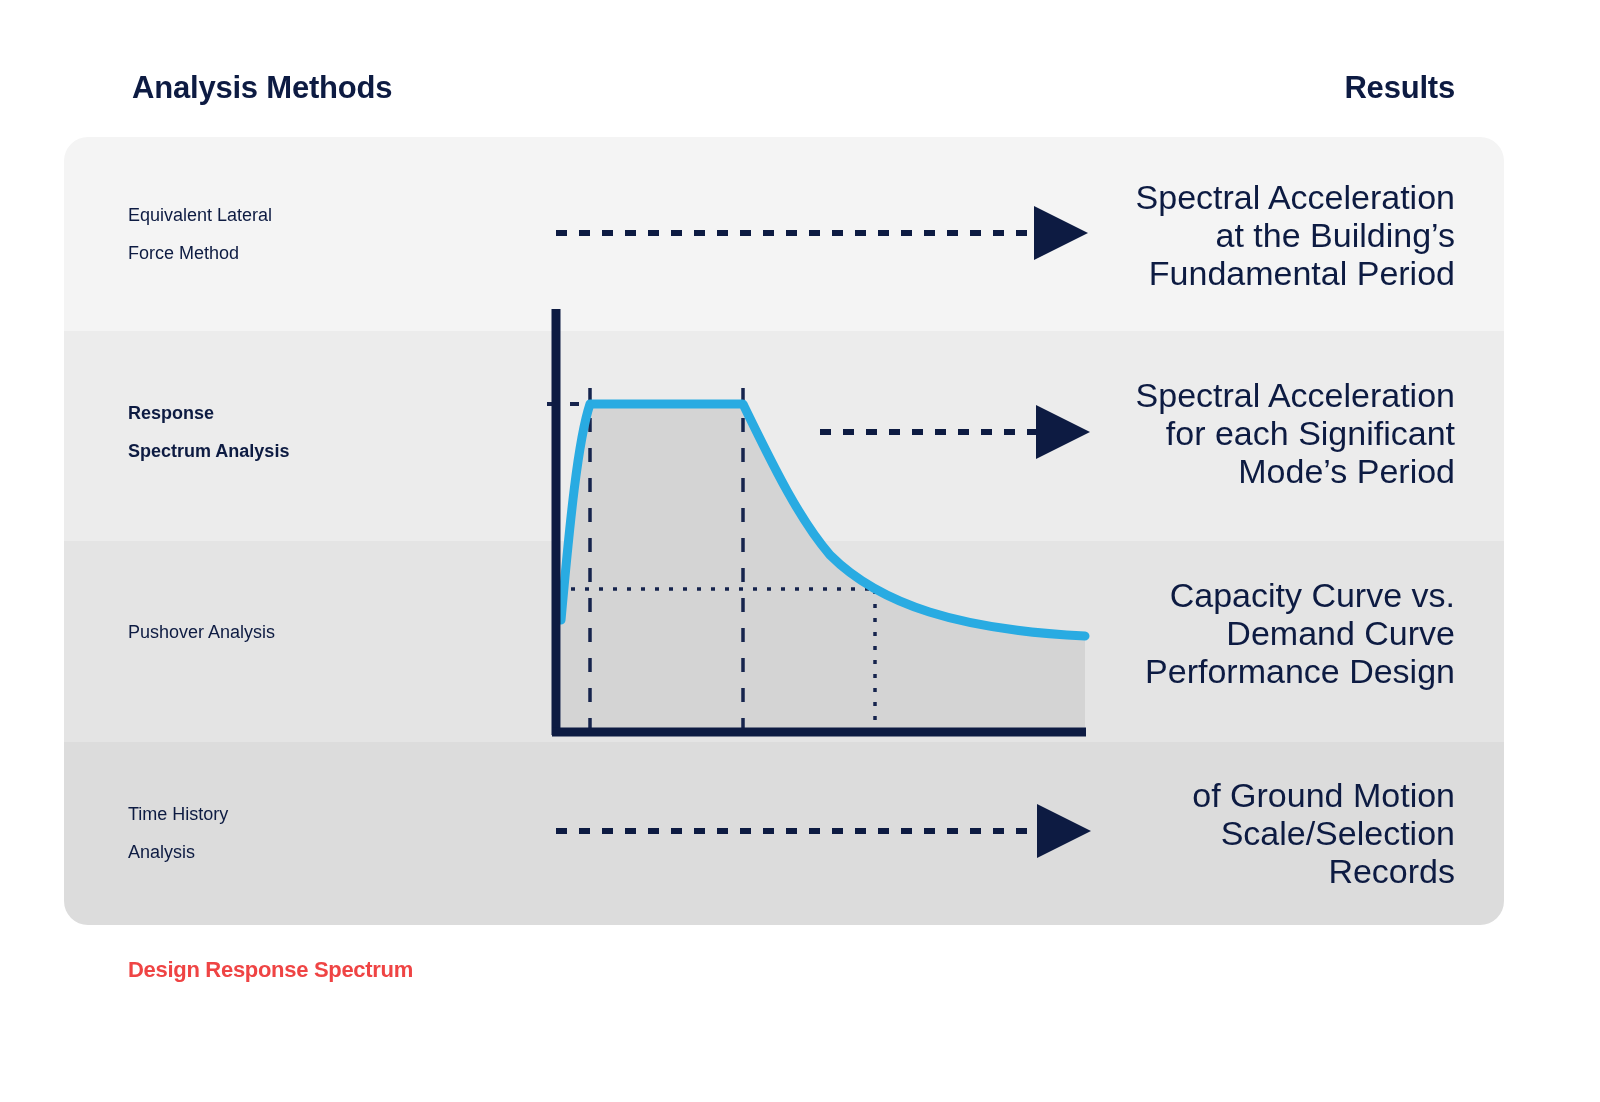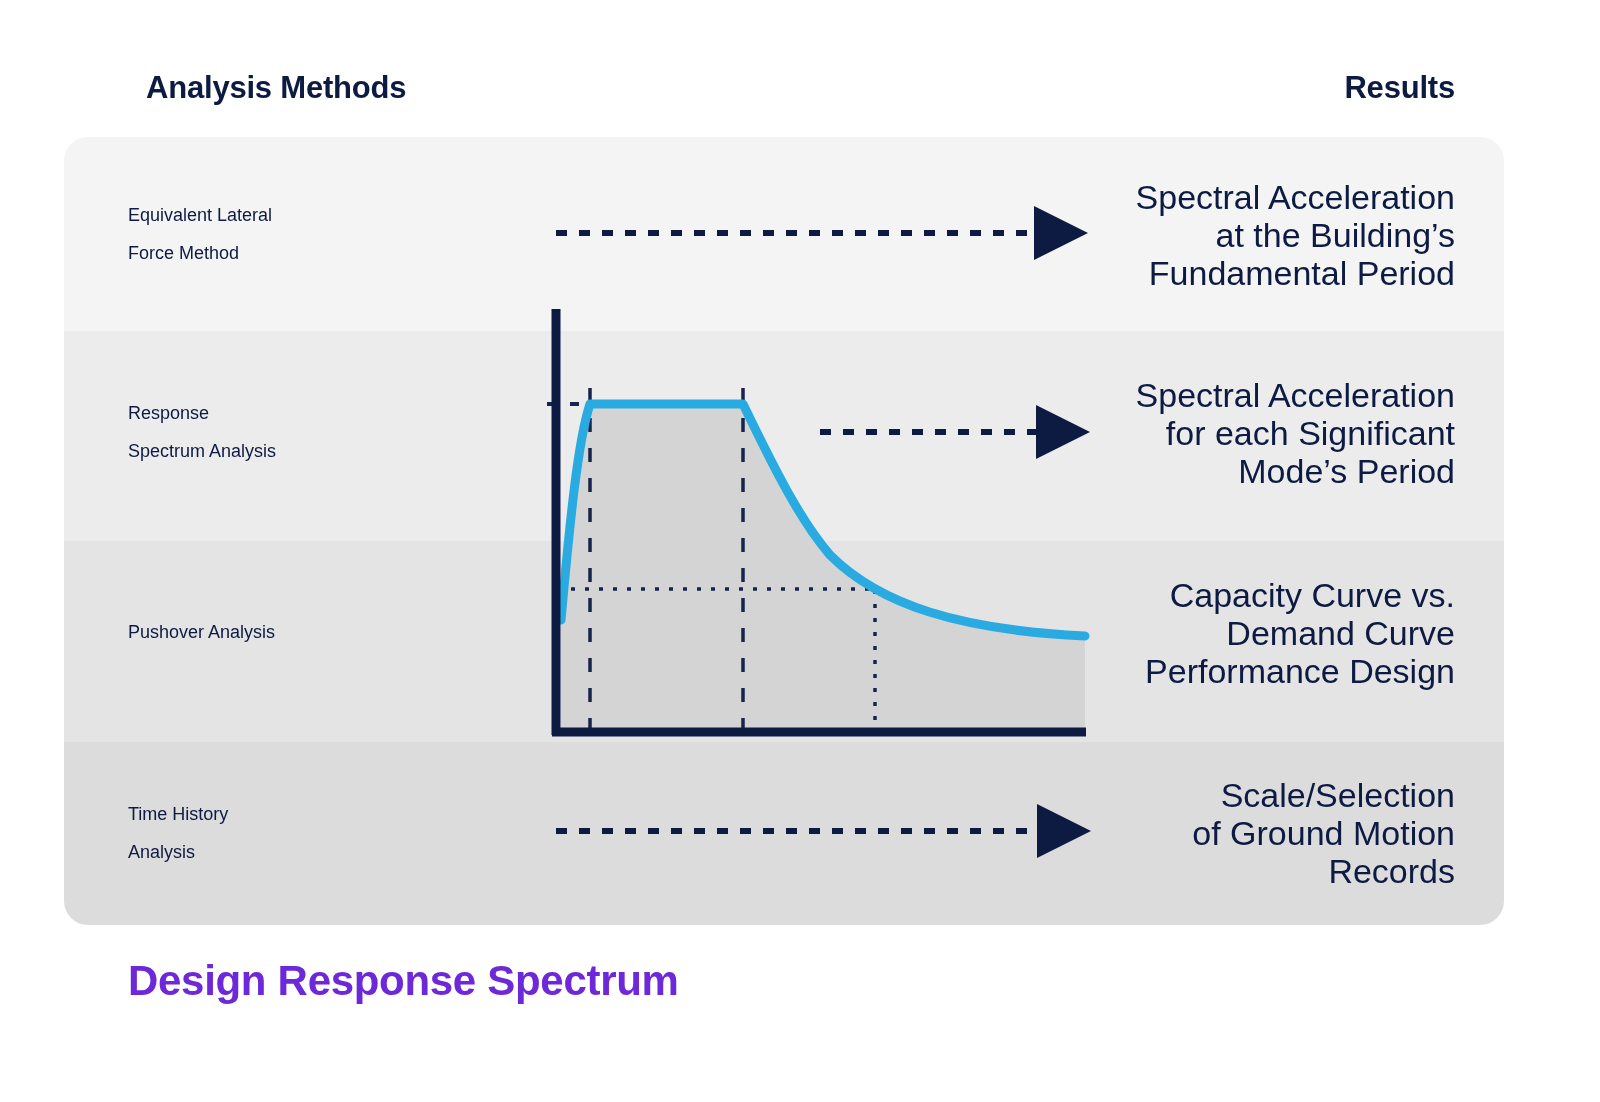--- a/index.html
+++ b/index.html
@@ -18,21 +18,21 @@
 
   
   .col-header {
     position: absolute;
     font-size: 31px;
     font-weight: bold;
     letter-spacing: -0.2px;
     color: #0d1b42;
     white-space: nowrap;
   }
-  #hdr-methods { left: 146px; top: 70px; }
+  #hdr-methods { left: 132px; top: 70px; }
   #hdr-results { right: 145px; top: 70px; text-align: right; }
 
   
   #panel {
     position: absolute;
     left: 64px;
     top: 137px;
     width: 1440px;
     height: 788px;
     border-radius: 24px;
@@ -52,21 +52,21 @@
   .method-label {
     position: absolute;
     left: 128px;
     width: 390px;
     font-size: 18px;
     line-height: 38px;
     color: #0d1b42;
     text-align: left;
   }
   #m0 { top: 196px; }
-  #m1 { top: 394px; }
+  #m1 { top: 394px; font-weight: bold; }
   #m2 { top: 613px; }
   #m3 { top: 795px; }
 
   
   .result-label {
     position: absolute;
     right: 145px;
     width: 400px;
     font-size: 34px;
     line-height: 38px;
@@ -86,24 +86,24 @@
     width: 1600px;
     height: 1102px;
     pointer-events: none;
   }
 
   
   #caption {
     position: absolute;
     left: 128px;
     top: 957px;
-    font-size: 42px;
+    font-size: 22px;
     font-weight: bold;
     letter-spacing: -0.3px;
-    color: #6d28d9;
+    color: #ef4444;
     white-space: nowrap;
     text-align: right;
   }
 </style>
 </head>
 <body>
 
 <div class="col-header" id="hdr-methods">Analysis Methods</div>
 
 <div class="col-header" id="hdr-results">Results</div>
@@ -140,22 +140,22 @@
   <div>Spectral Acceleration</div>
   <div>for each Significant</div>
   <div>Mode’s Period</div>
 </div>
 <div class="result-label" id="r2">
   <div>Capacity Curve vs.</div>
   <div>Demand Curve</div>
   <div>Performance Design</div>
 </div>
 <div class="result-label" id="r3">
+  <div>of Ground Motion</div>
   <div>Scale/Selection</div>
-  <div>of Ground Motion</div>
   <div>Records</div>
 </div>
 
 <svg id="chart-svg" viewBox="0 0 1600 1102">
   <defs>
     <marker id="arrowhead" markerWidth="9" markerHeight="9" refX="1" refY="4.5" orient="auto" markerUnits="strokeWidth">
       <path d="M0,0 L9,4.5 L0,9 Z" fill="#0d1b42"></path>
     </marker>
   </defs>
 

